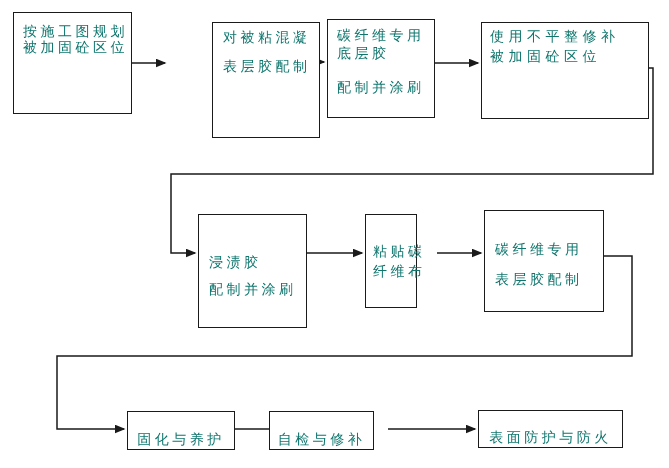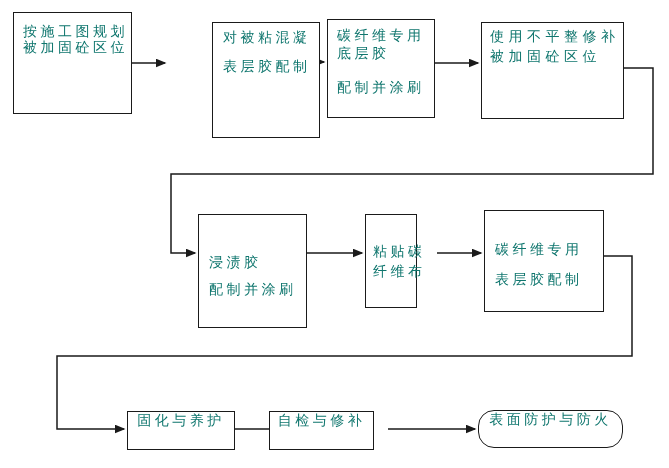--- a/index.html
+++ b/index.html
@@ -36,41 +36,41 @@
   .line { display: block; }
 
   
   .b1 { left: 13px;  top: 12px;  width: 119px; height: 102px; padding: 11px 0 0 9px; }
   .b1 .line { line-height: 15.5px; }
   .b2 { left: 168px; top: 22px;  width: 108px; height: 116px;  padding: 0 0 0 10px; margin-left: 44px; }
   .b2 .line { line-height: 29px; }
   .b3 { left: 327px; top: 19px;  width: 108px; height: 99px;  padding: 6px 0 0 9px; }
   .b3 .line { line-height: 18px; }
   .b3 .gap-top { margin-top: 16px; }
-  .b4 { left: 481px; top: 22px;  width: 143px; height: 97px;  padding: 3px 0 9px 8px; letter-spacing: 4.5px; }
+  .b4 { left: 481px; top: 22px;  width: 168px; height: 97px;  padding: 3px 0 9px 8px; letter-spacing: 4.5px; }
   .b4 .line { line-height: 20px; }
 
   
   .b5 { left: 198px; top: 214px; width: 109px; height: 114px;  padding: 34px 0 0 10px; }
   .b5 .line { line-height: 27px; }
   .b6 { left: 365px; top: 214px; width: 52px;  height: 94px;  padding: 26px 0 0 7px; }
   .b6 .line { line-height: 20px; }
   .b7 { left: 484px; top: 210px; width: 120px; height: 102px; padding: 23px 0 0 10px; }
   .b7 .line { line-height: 30px; }
 
   
   .b8, .b9, .b10 {
     display: flex;
-    align-items: flex-start;
+    align-items: flex-end;
     justify-content: center;
     padding: 0;
   }
   .b8  { left: 127px; top: 411px; width: 108px; height: 39px; }
   .b9  { left: 269px; top: 411px; width: 105px; height: 39px; }
-  .b10 { left: 478px; top: 410px; width: 145px; height: 38px; border-radius: 16px; }
+  .b10 { left: 478px; top: 410px; width: 145px; height: 38px; }
 </style>
 </head>
 <body>
 
 <div class="canvas">
 
   <svg class="connectors" width="669" height="468" viewBox="0 0 669 468" xmlns="http://www.w3.org/2000/svg">
     <defs>
       <marker id="ah" markerWidth="11" markerHeight="9" refX="9.5" refY="4.5" orient="auto" markerUnits="userSpaceOnUse">
         <path d="M0,0 L11,4.5 L0,9 z" fill="#1a1a1a"></path>

